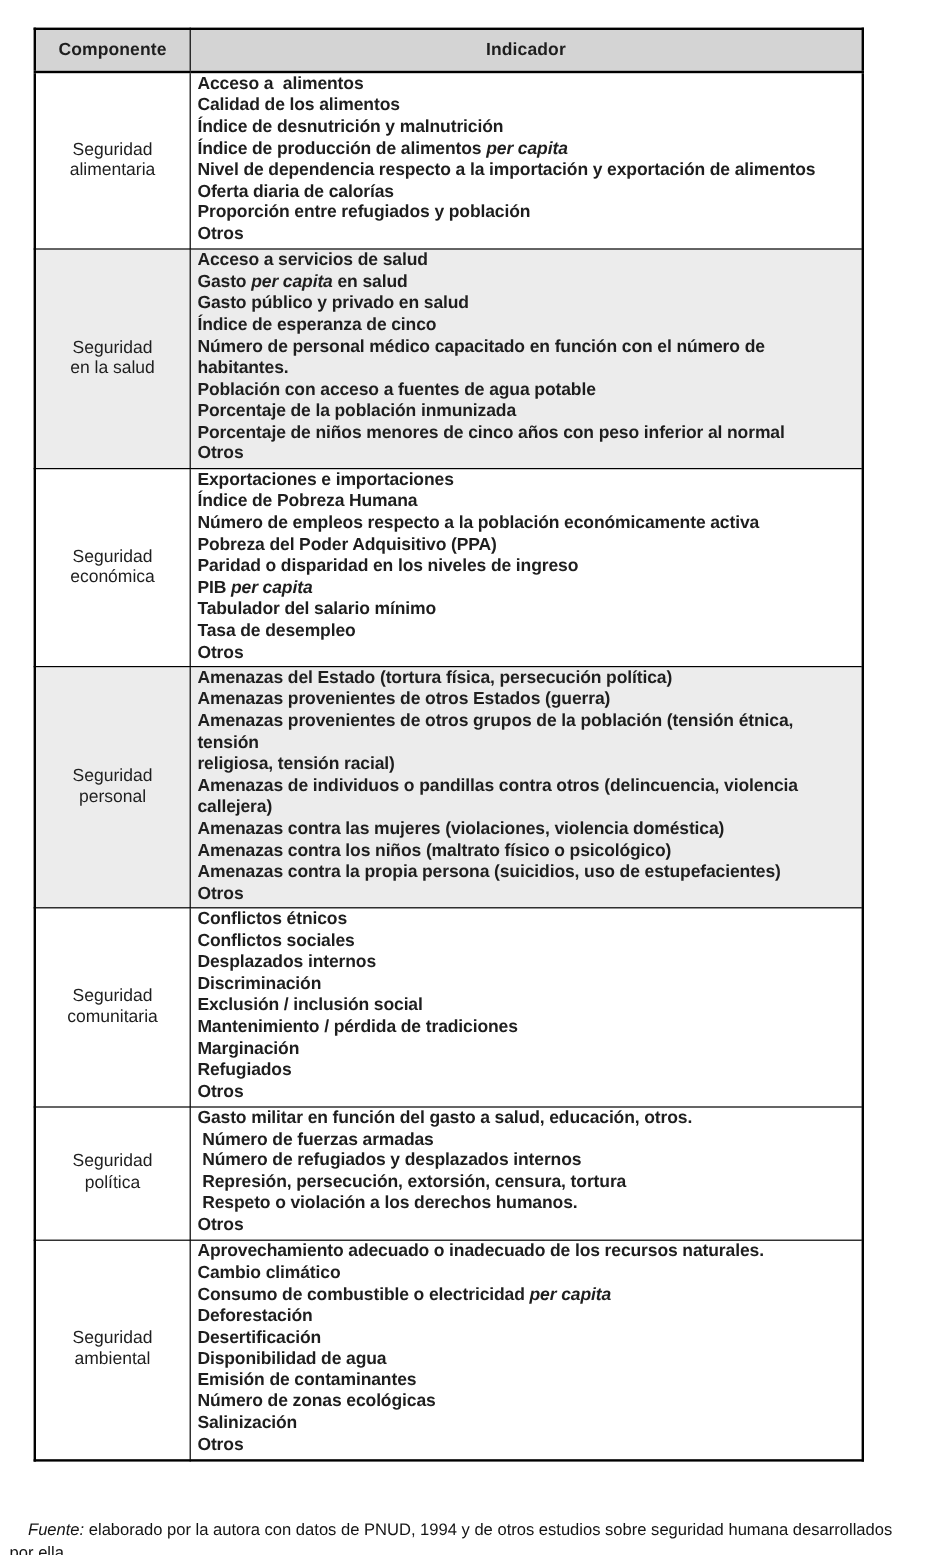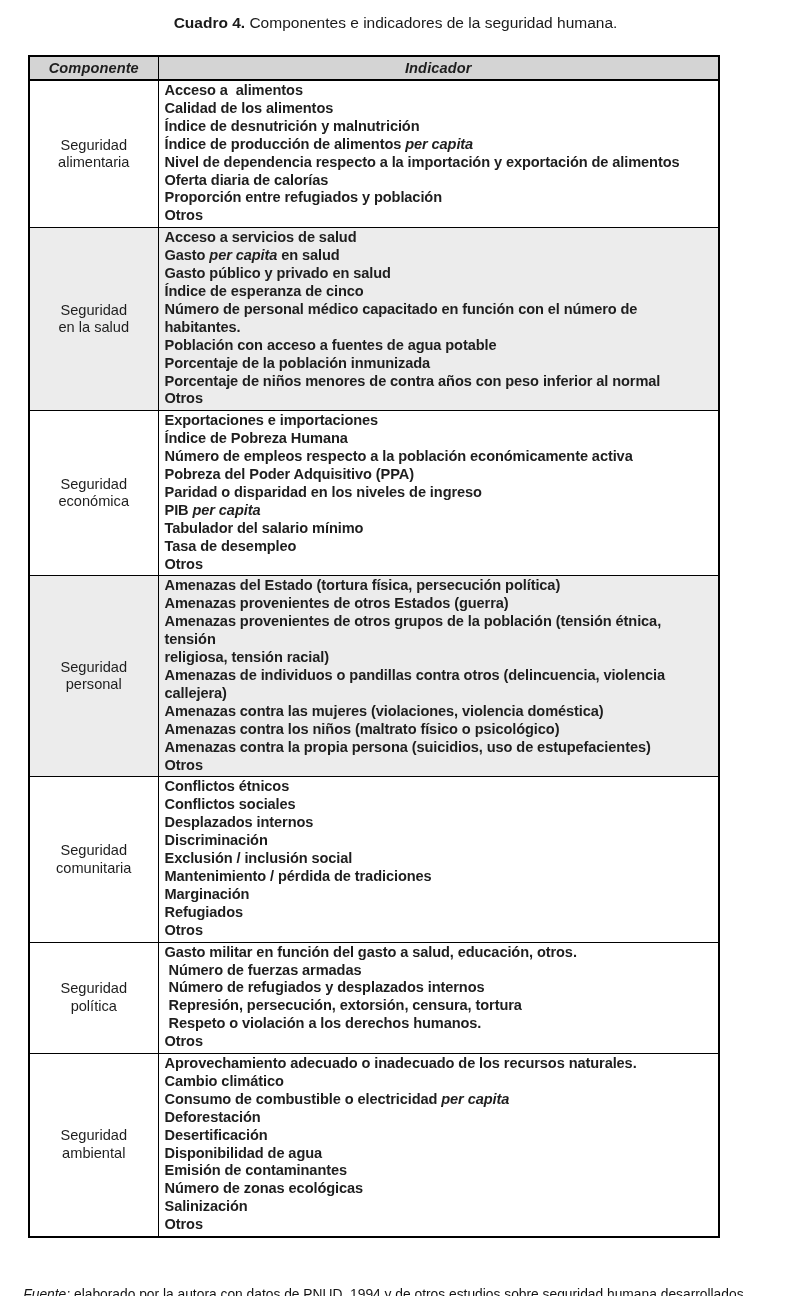--- a/index.html
+++ b/index.html
@@ -29,25 +29,24 @@
     border: 2px solid #000;
   }
   table.cuadro th, table.cuadro td {
     border: 1.5px solid #000;
     font-size: 14.6px;
   }
   table.cuadro col.c-comp { width: 129px; }
   table.cuadro th {
     background: var(--header-bg, #d4d4d4);
     font-weight: bold;
-    height: 24px;
+    height: 36px;
     text-align: center;
     border-bottom: 2px solid #000;
     letter-spacing: 0.1px;
-    font-style: italic;
   }
   td.component-cell {
     text-align: center;
     vertical-align: middle;
     white-space: pre-wrap;
     line-height: 17.6px;
     padding: 2px 16px;
   }
   td.indicator-cell {
     vertical-align: top;
@@ -69,23 +68,20 @@
     white-space: pre-wrap;
     color: #141414;
   }
   .source-note .italic { font-style: italic; }
 </style>
 </head>
 <body>
 
 <div class="page">
 
-  <div class="caption">
-    <span class="bold">Cuadro 4.</span><span> Componentes e indicadores de la seguridad humana.</span>
-  </div>
 
   <table class="cuadro">
     <colgroup>
       <col class="c-comp">
       <col class="c-ind">
     </colgroup>
     <thead>
       <tr>
         <th>Componente</th>
         <th>Indicador</th>
@@ -112,21 +108,21 @@
 en la salud</td>
     <td class="indicator-cell">
             <div class="indicator-line">Acceso a servicios de salud</div>
             <div class="indicator-line">Gasto <i>per capita</i> en salud</div>
             <div class="indicator-line">Gasto público y privado en salud</div>
             <div class="indicator-line">Índice de esperanza de cinco</div>
             <div class="indicator-line">Número de personal médico capacitado en función con el número de
 habitantes.</div>
             <div class="indicator-line">Población con acceso a fuentes de agua potable</div>
             <div class="indicator-line">Porcentaje de la población inmunizada</div>
-            <div class="indicator-line">Porcentaje de niños menores de contra años con peso inferior al normal</div>
+            <div class="indicator-line">Porcentaje de niños menores de cinco años con peso inferior al normal</div>
             <div class="indicator-line">Otros</div>
           </td>
   </tr>
 
   <tr>
     <td class="component-cell">Seguridad
 económica</td>
     <td class="indicator-cell">
             <div class="indicator-line">Exportaciones e importaciones</div>
             <div class="indicator-line">Índice de Pobreza Humana</div>

